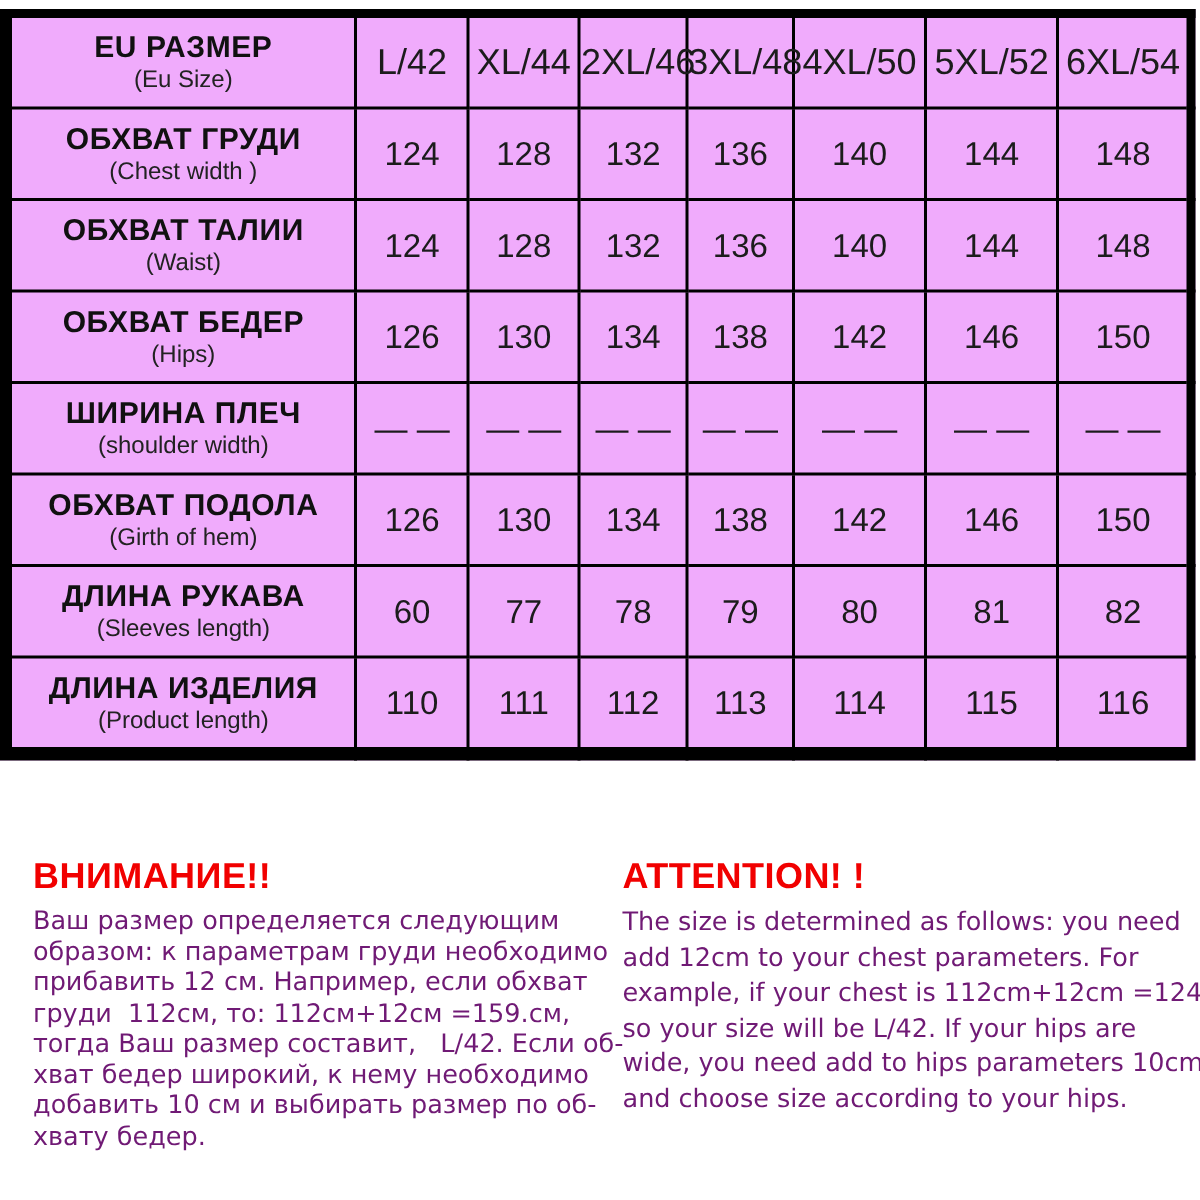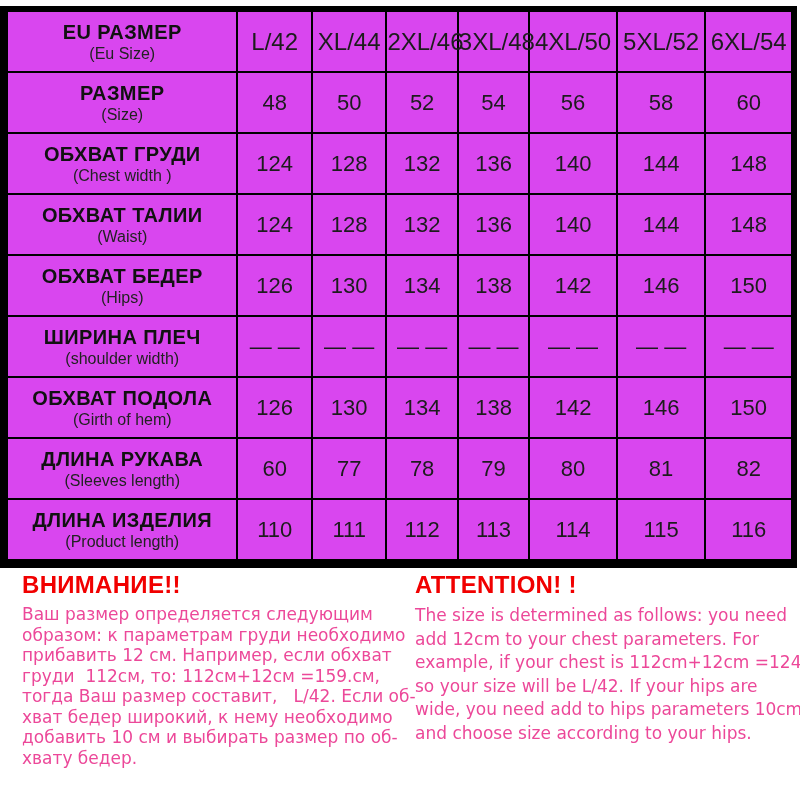--- a/index.html
+++ b/index.html
@@ -16,21 +16,21 @@
   
   .table-wrap {
     position: absolute;
     left: 0;
     top: 6px;
   }
   table.size-table {
     border-collapse: collapse;
     table-layout: fixed;
     width: 797px;
-    background: #d946ef;
+    background: #f0abfc;
     border: 6px solid #000;
     border-left-width: 8px;
     border-bottom-width: 9px;
   }
   table.size-table td {
     border: 2px solid #000;
     height: 59px;
     padding: 0;
     text-align: center;
     vertical-align: middle;
@@ -64,21 +64,21 @@
   .note-right { left: 415px; width: 382px; }
   .note-heading {
     font-weight: bold;
     font-size: 24px;
     line-height: 27px;
     margin: 0 0 6px 0;
     letter-spacing: 0.3px;
   }
   .note-body {
     font-family: "DejaVu Sans", sans-serif;
-    color: #ec4899;
+    color: #701a75;
   }
   .note-left .note-body  { font-size: 17px; line-height: 20.5px; }
   .note-right .note-body { font-size: 17px; line-height: 23.5px; }
   .note-line { white-space: pre; }
 </style>
 </head>
 <body>
 
 <div class="table-wrap">
   <table class="size-table">
@@ -101,33 +101,20 @@
           <td class="value-cell">L/42</td>
           <td class="value-cell">XL/44</td>
           <td class="value-cell">2XL/46</td>
           <td class="value-cell">3XL/48</td>
           <td class="value-cell">4XL/50</td>
           <td class="value-cell">5XL/52</td>
           <td class="value-cell">6XL/54</td>
         </tr>
         <tr>
           <td class="label-cell">
-            <div class="label-ru">РАЗМЕР</div>
-            <div class="label-en">(Size)</div>
-          </td>
-          <td class="value-cell">48</td>
-          <td class="value-cell">50</td>
-          <td class="value-cell">52</td>
-          <td class="value-cell">54</td>
-          <td class="value-cell">56</td>
-          <td class="value-cell">58</td>
-          <td class="value-cell">60</td>
-        </tr>
-        <tr>
-          <td class="label-cell">
             <div class="label-ru">ОБХВАТ ГРУДИ</div>
             <div class="label-en">(Chest width )</div>
           </td>
           <td class="value-cell">124</td>
           <td class="value-cell">128</td>
           <td class="value-cell">132</td>
           <td class="value-cell">136</td>
           <td class="value-cell">140</td>
           <td class="value-cell">144</td>
           <td class="value-cell">148</td>

